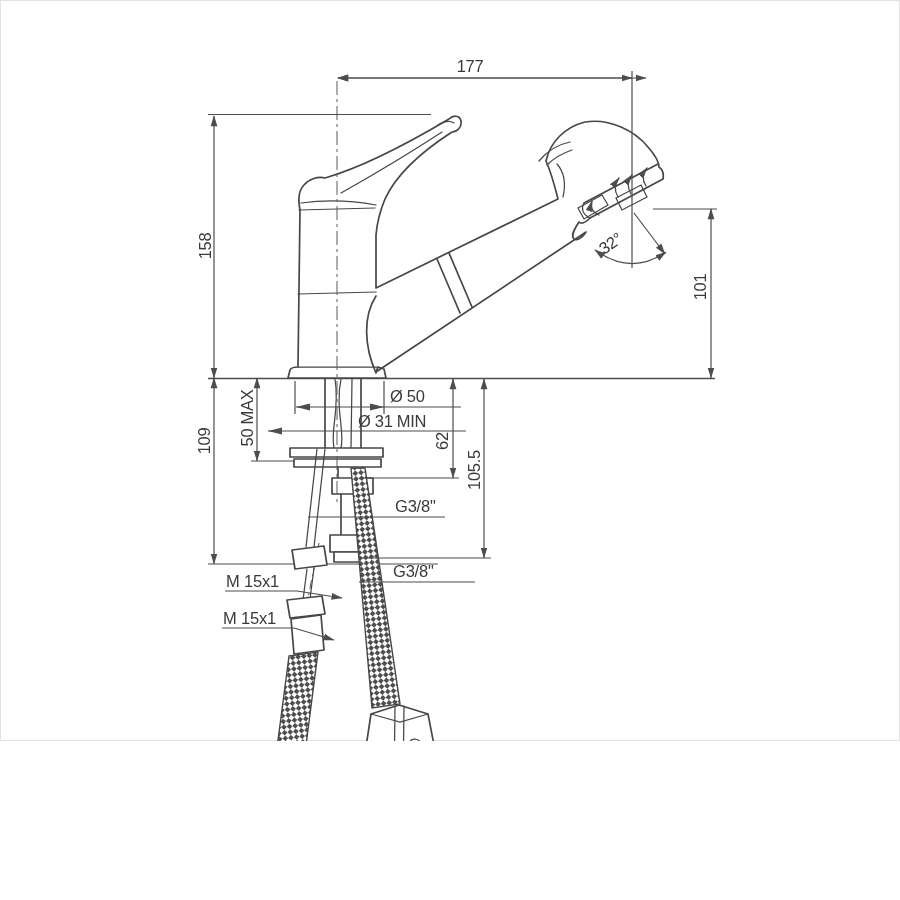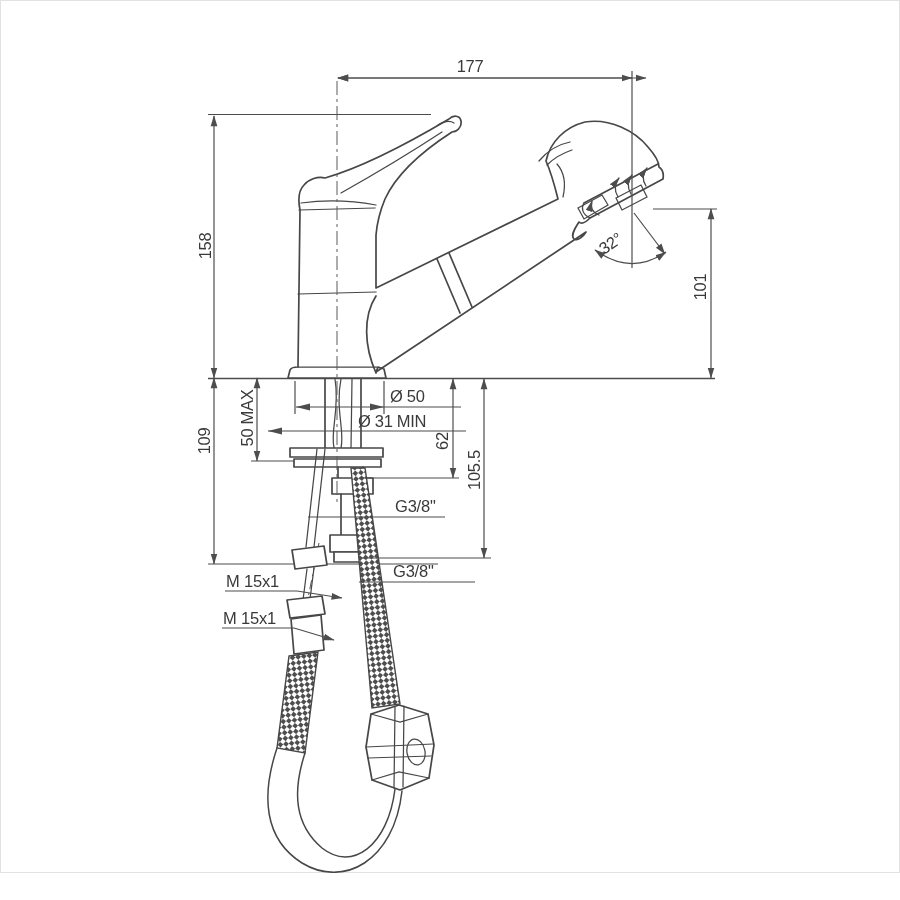--- a/index.html
+++ b/index.html
@@ -1,17 +1,17 @@
 <!DOCTYPE html>
 <html><head>
 <meta charset="utf-8">
 <style>
   html,body{margin:0;padding:0;background:#fff;}
   .stage{
-    width:900px;height:873px;position:relative;background:#fff;
+    width:900px;height:741px;position:relative;background:#fff;
     border:1px solid #e2e2e2;box-sizing:border-box;
     font-family:"Liberation Sans", sans-serif;
   }
   svg{display:block;}
   text{
     font-family:"Liberation Sans", sans-serif;
     fill:#3a3a3a;
   }
   .dimtxt{font-size:16.5px;letter-spacing:-0.3px;}
   .lbltxt{font-size:16.5px;letter-spacing:-0.2px;}

